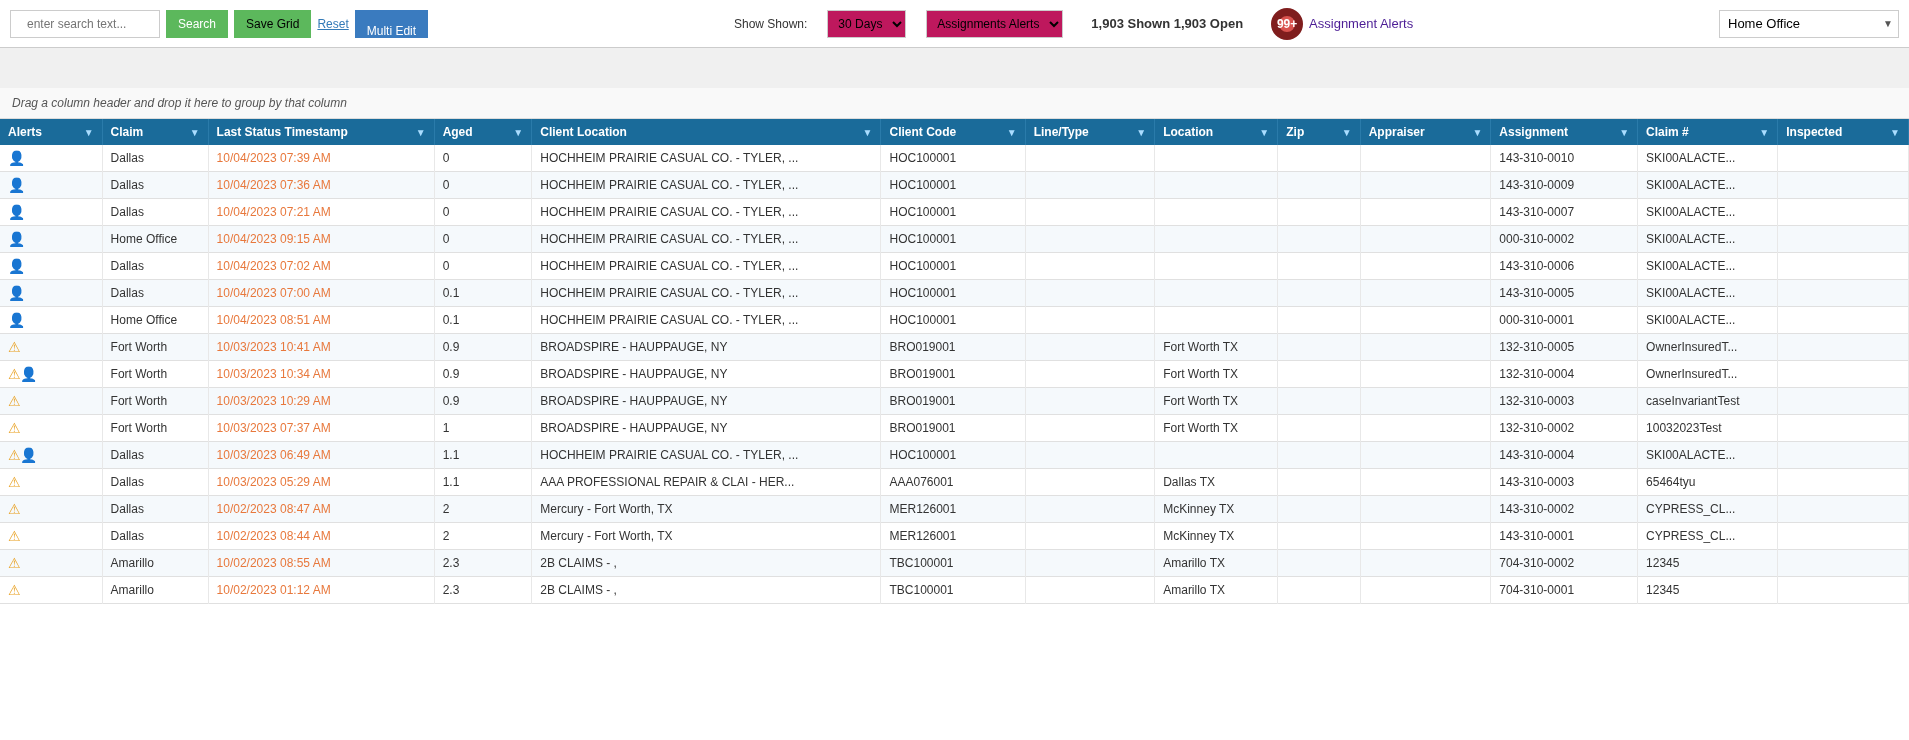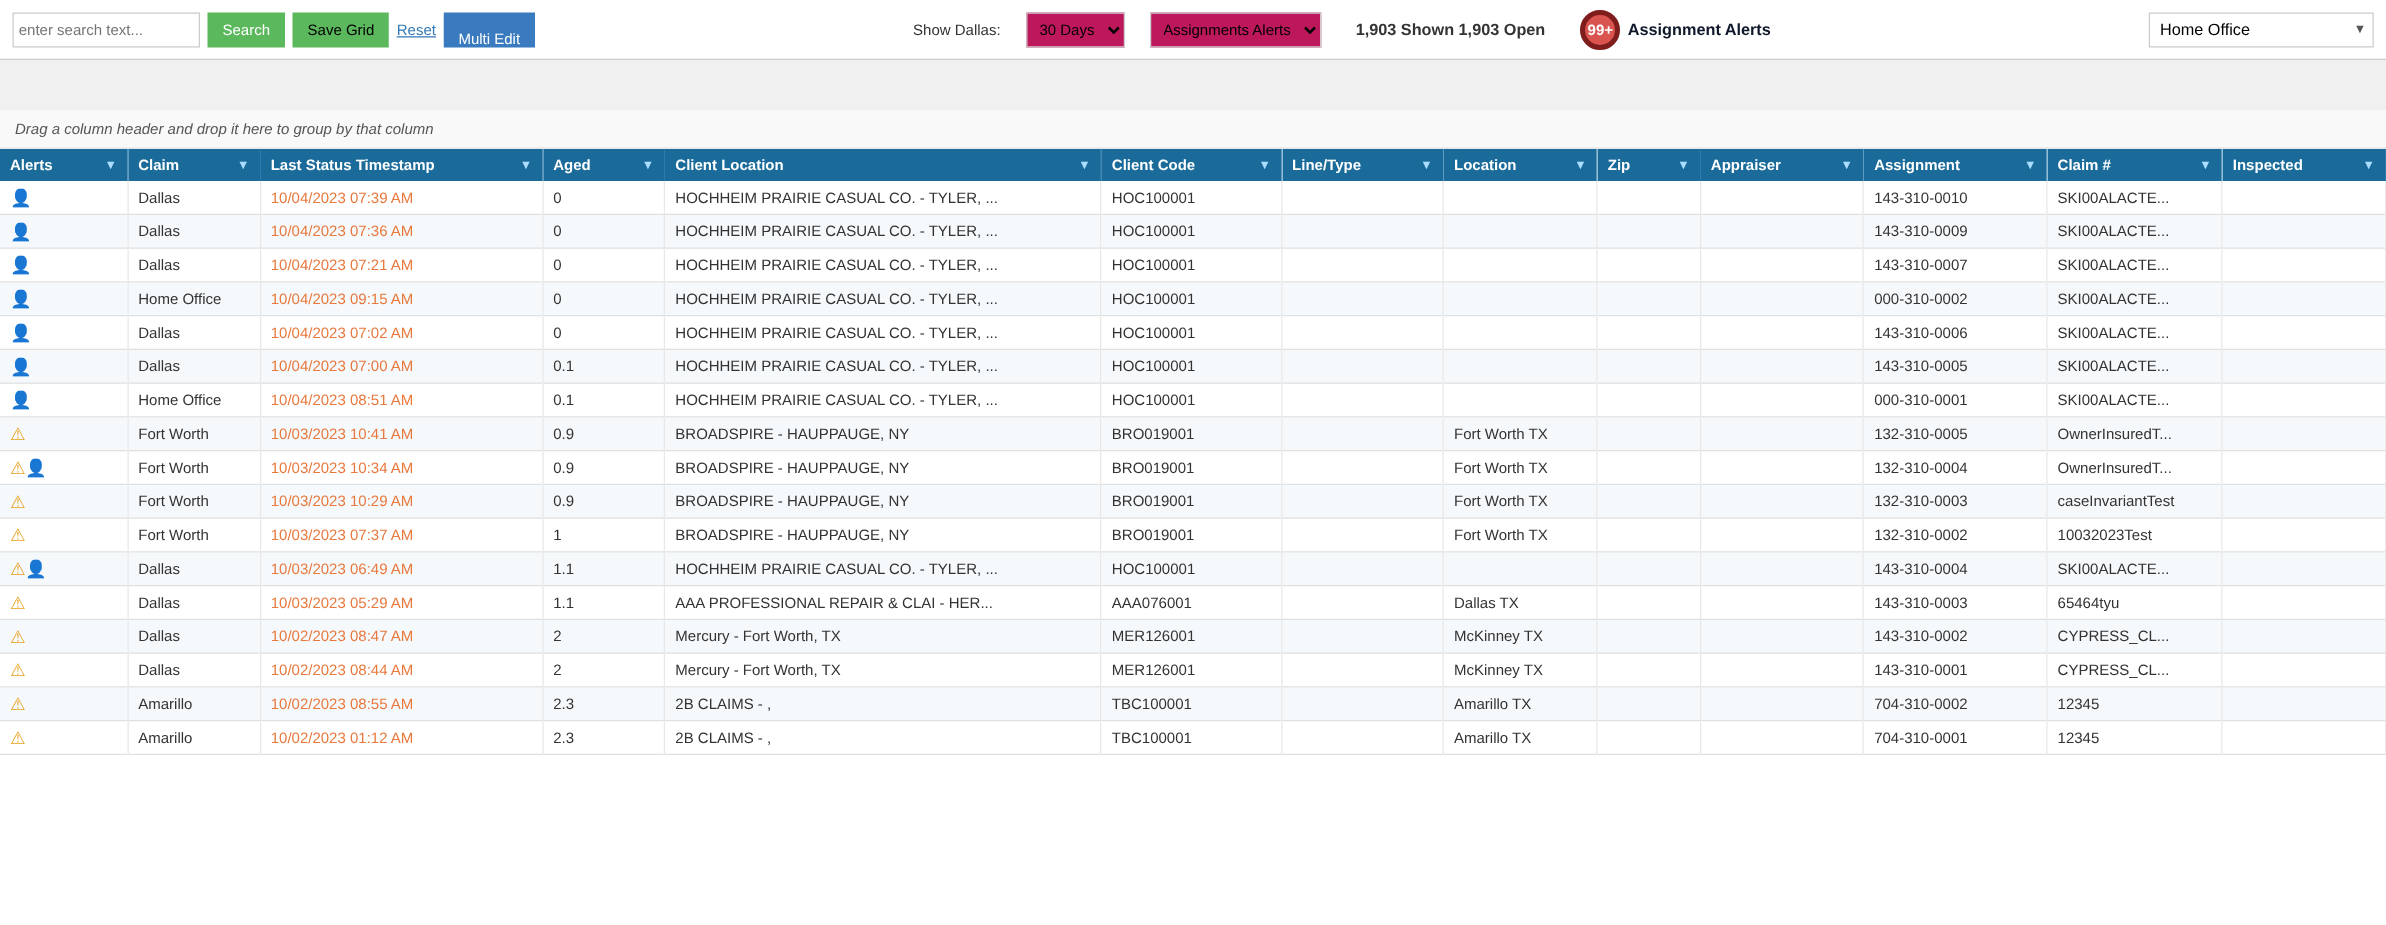--- a/index.html
+++ b/index.html
@@ -10,21 +10,21 @@
       background: #fff;
       border-bottom: 1px solid #ccc;
       padding: 6px 10px;
       display: flex;
       align-items: center;
       gap: 6px;
       height: 48px;
     }
     .search-input {
       border: 1px solid #ccc;
-      padding: 4px 4px;
+      padding: 4px 16px;
       width: 150px;
       font-size: 12px;
       height: 28px;
       color: #999;
     }
     .btn-search {
       background: #5cb85c;
       color: white;
       border: none;
       padding: 4px 12px;
@@ -72,27 +72,27 @@
       height: 28px;
       font-size: 12px;
       background: #be185d;
       cursor: pointer;
       margin-left: 12px;
     }
     .shown-count { font-size: 13px; font-weight: bold; color: #333; margin: 0 20px; }
     .alert-badge {
       width: 32px; height: 32px; border-radius: 50%;
       background: #d9534f;
-      border: 4px solid #7f1d1d;
+      border: 8px solid #7f1d1d;
       color: white;
       font-weight: bold;
       font-size: 12px;
       display: flex; align-items: center; justify-content: center;
     }
-    .assignment-alerts-label { font-size: 13px; font-weight: bold; color: #0f172a; }
+    .assignment-alerts-label { font-size: 13px; font-weight: normal; color: #4c1d95; }
     .home-office-select {
       border: 1px solid #ccc;
       padding: 3px 24px 3px 8px;
       height: 28px;
       font-size: 13px;
       background: white;
       cursor: pointer;
       min-width: 180px;
       appearance: none;
       -webkit-appearance: none;
@@ -217,21 +217,21 @@
 <body>
 
 <div class="toolbar">
   <input class="search-input" type="text" placeholder="enter search text..." style="">
   <button class="btn-search">Search</button>
   <button class="btn-save-grid">Save Grid</button>
   <button class="btn-reset">Reset</button>
   <button class="btn-multi-edit">Multi Edit</button>
 
   <div class="toolbar-center">
-    <span class="show-closed-label">Show Dallas:</span>
+    <span class="show-closed-label">Show Shown:</span>
     <select class="select-control">
       <option>30 Days</option>
     </select>
     <select class="select-control">
       <option>Assignments Alerts</option>
     </select>
     <span class="shown-count">1,903 Shown  1,903 Open</span>
     <div style="display:flex;align-items:center;gap:6px;">
       <div class="alert-badge">99+</div>
       <span class="assignment-alerts-label">Assignment Alerts</span>

